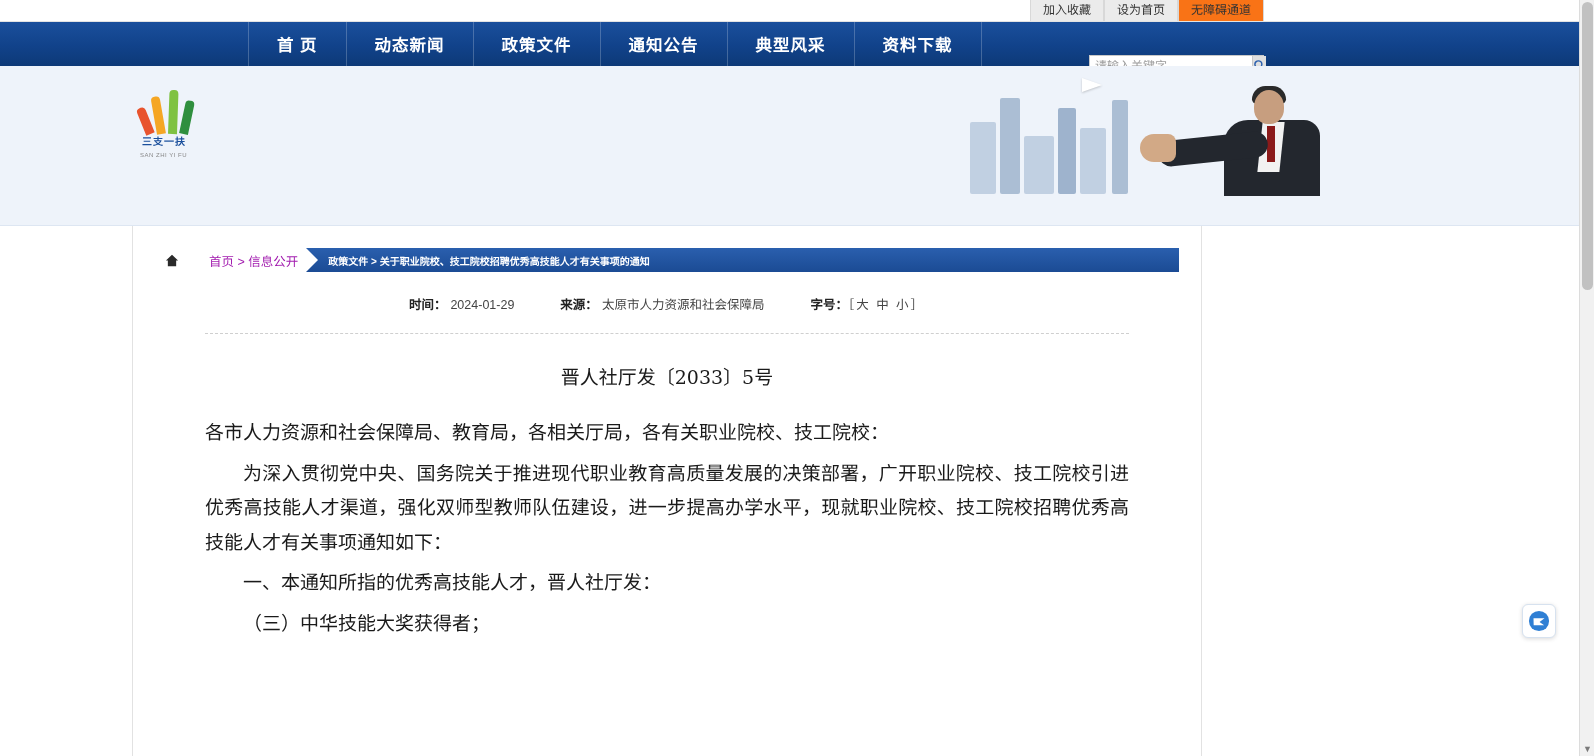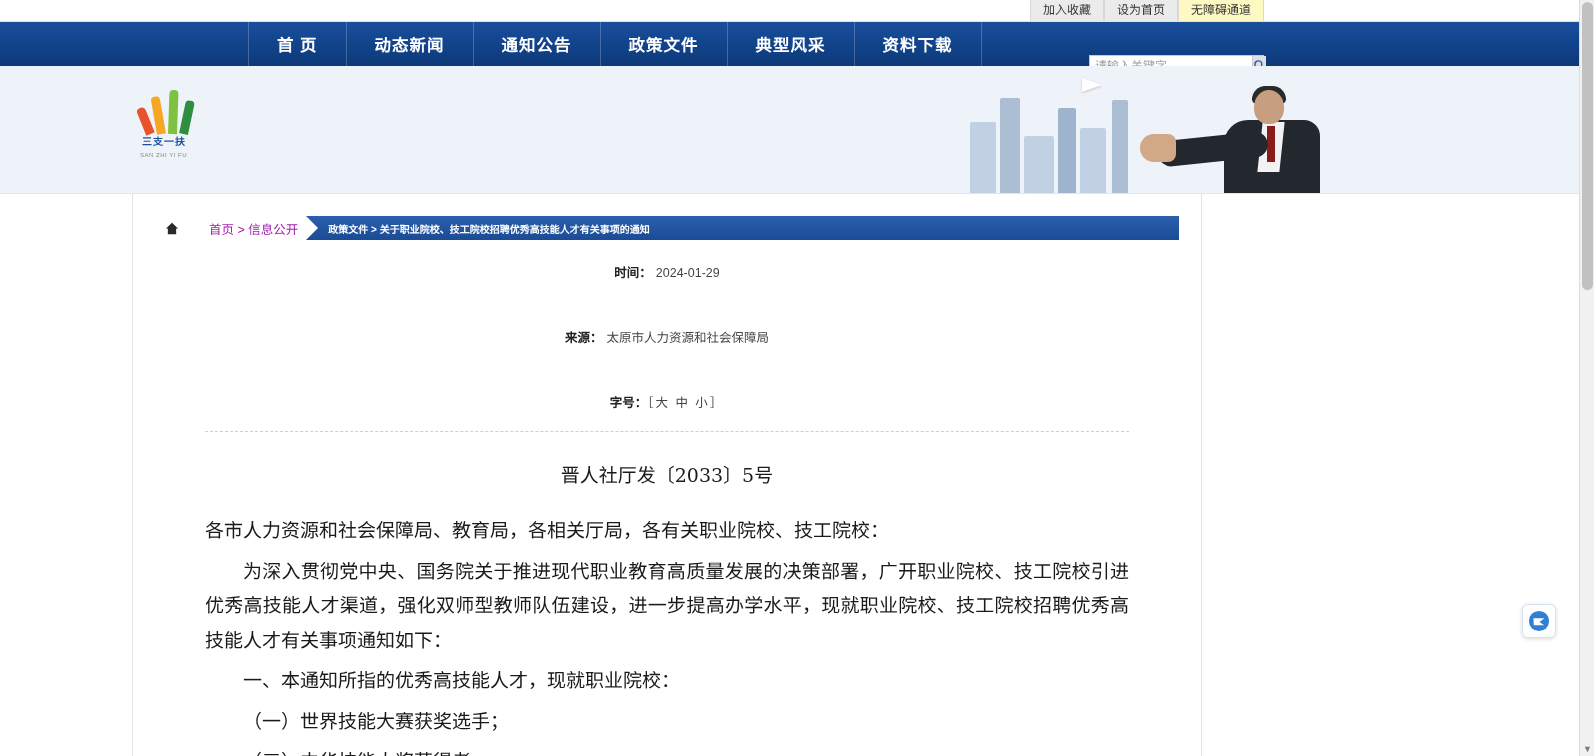--- a/index.html
+++ b/index.html
@@ -37,21 +37,21 @@
     align-items: center;
     background: #ebebeb;
     border-left: 1px solid #d8d8d8;
     border-right: 1px solid #d8d8d8;
     height: 21px;
     line-height: 21px;
     cursor: pointer;
     white-space: nowrap;
   }
   .topbar-link.accessible {
-    background: #fef9c3;
+    background: #f97316;
   }
 
   
   .navbar {
     height: 44px;
     background: linear-gradient(to bottom, #1a4f9c 0%, #11428a 55%, #0d3977 100%);
     display: flex;
     align-items: center;
     position: relative;
   }
@@ -105,21 +105,21 @@
     background: #dfdfdf;
     border-left: 1px solid #c8c8c8;
     display: flex;
     align-items: center;
     justify-content: center;
     cursor: pointer;
   }
 
   
   .banner {
-    height: 128px;
+    height: 160px;
     background: #eef3fa;
     position: relative;
     overflow: hidden;
     border-bottom: 1px solid #dde6f2;
   }
   .banner-inner {
     position: relative;
     width: 1330px;
     margin: 0 auto;
     height: 128px;
@@ -330,21 +330,20 @@
     font-family: "DejaVu Sans", sans-serif;
   }
   .art-meta {
     display: flex;
     justify-content: center;
     align-items: center;
     gap: 46px;
     margin-top: 22px;
     font-size: 12.5px;
     color: #333;
-    flex-direction: column;
   }
   .meta-label { font-weight: 700; color: #222; }
   .meta-value { color: #444; margin-left: 4px; }
   .fontsize-opts { letter-spacing: 2px; color: #444; text-align: center; }
   .divider {
     border: 0;
     border-top: 1px dashed #cfcfcf;
     margin: 20px 0 0 0;
   }
   .doc-num {
@@ -410,22 +409,22 @@
   <div class="topbar">
     <div class="topbar-link">加入收藏</div>
     <div class="topbar-link">设为首页</div>
     <div class="topbar-link accessible">无障碍通道</div>
   </div>
 
   <div class="navbar">
     <div class="nav-items">
       <div class="nav-item">首 页</div>
       <div class="nav-item">动态新闻</div>
+      <div class="nav-item">政策文件</div>
       <div class="nav-item">通知公告</div>
-      <div class="nav-item">政策文件</div>
       <div class="nav-item">典型风采</div>
       <div class="nav-item">资料下载</div>
     </div>
 
     <div class="search-box">
       <input class="search-input" type="text" placeholder="请输入关键字" style="">
       <div class="search-btn">
         <svg width="13" height="13" viewBox="0 0 16 16">
           <circle cx="6.6" cy="6.6" r="4.3" fill="none" stroke="#2a5fae" stroke-width="1.8"></circle>
           <line x1="9.9" y1="9.9" x2="14" y2="14" stroke="#2a5fae" stroke-width="2"></line>
@@ -495,22 +494,21 @@
           </div>
         </div>
 
         <hr class="divider">
 
         <div class="doc-num">晋人社厅发〔2033〕5号</div>
 
         <div class="body-text">
           <p>各市人力资源和社会保障局、教育局，各相关厅局，各有关职业院校、技工院校：</p>
           <p class="indent">为深入贯彻党中央、国务院关于推进现代职业教育高质量发展的决策部署，广开职业院校、技工院校引进优秀高技能人才渠道，强化双师型教师队伍建设，进一步提高办学水平，现就职业院校、技工院校招聘优秀高技能人才有关事项通知如下：</p>
-          <p class="indent">一、本通知所指的优秀高技能人才，现就职业院校：</p>
-          <p class="indent">（一）世界技能大赛获奖选手；</p>
+          <p class="indent">一、本通知所指的优秀高技能人才，晋人社厅发：</p>
           <p class="indent">（三）中华技能大奖获得者；</p>
 
         </div>
       </div>
     </div>
   </div>
 
   <div class="float-btn">
     <svg width="22" height="22" viewBox="0 0 24 24">
       <circle cx="12" cy="12" r="11" fill="#2f7fd4"></circle>

